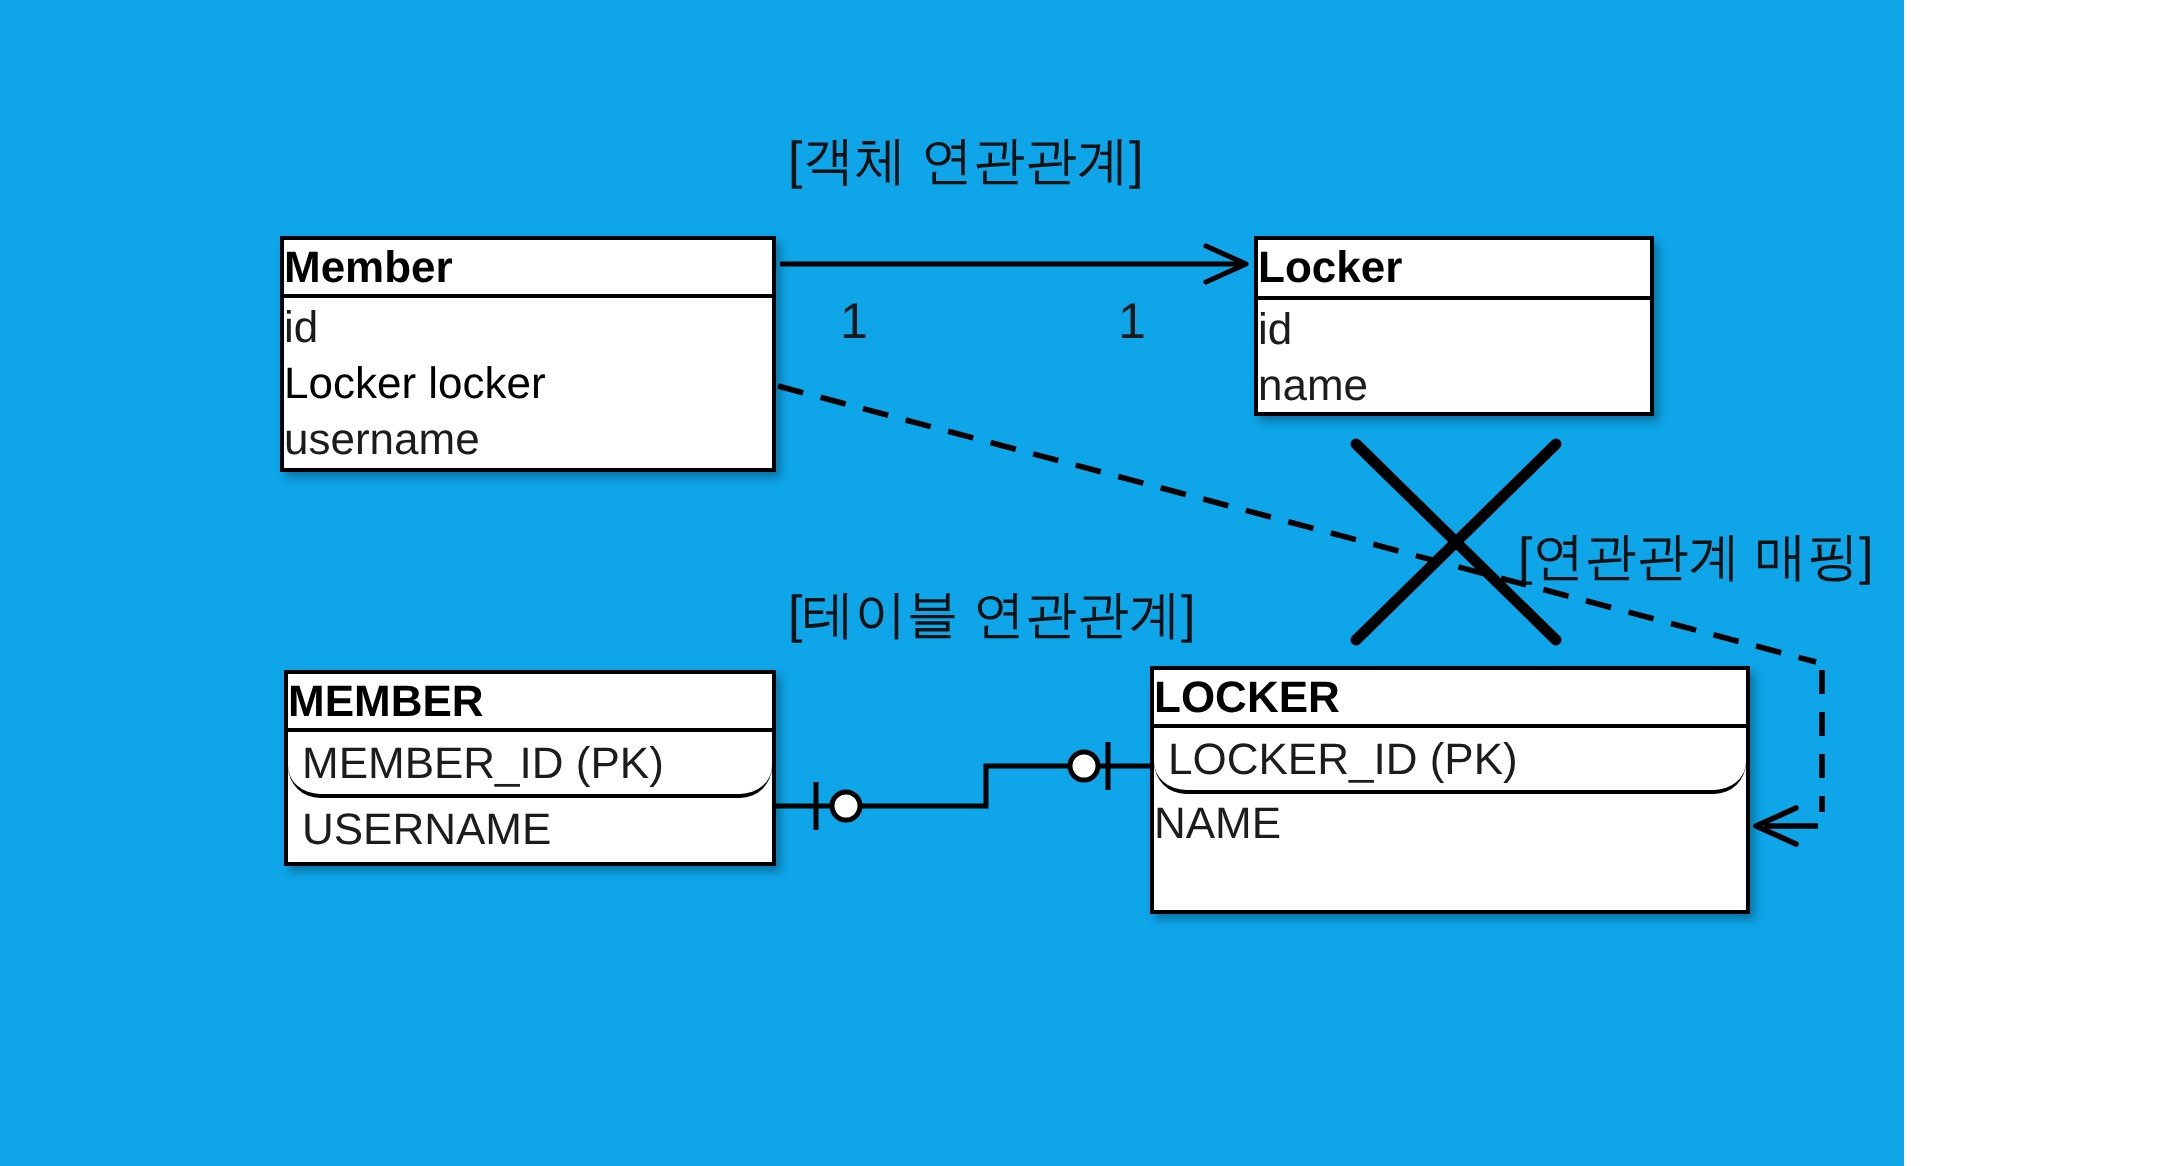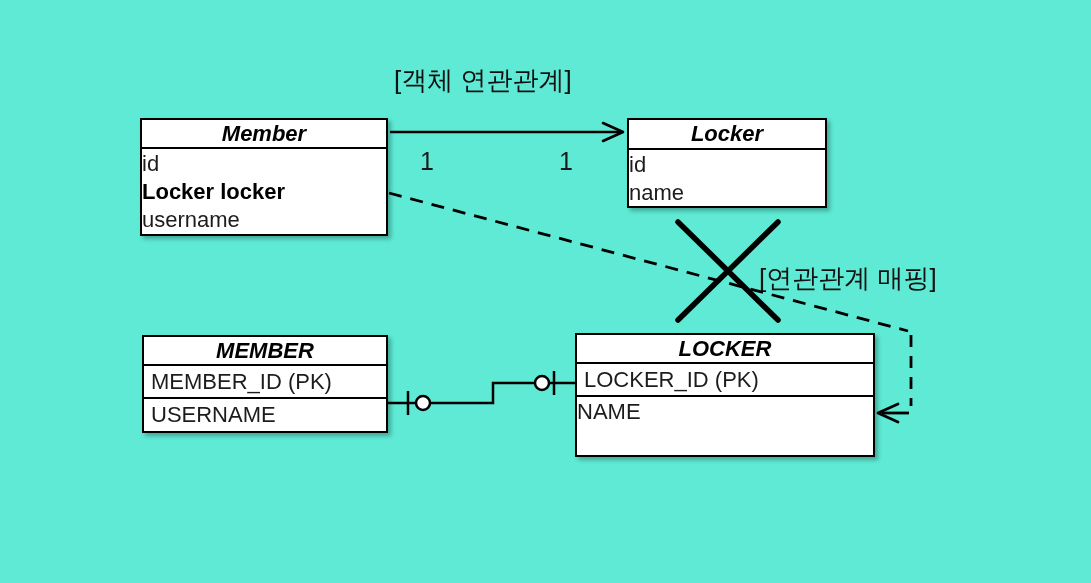--- a/index.html
+++ b/index.html
@@ -2,23 +2,23 @@
 <html><head>
 <meta charset="utf-8">
 <style>
   html, body {
     margin: 0;
     padding: 0;
     background: #ffffff;
   }
   .canvas {
     position: relative;
-    width: 1091px;
+    width: 952px;
     height: 583px;
-    background: #5eead4;
+    background: #0ea5e9;
     font-family: "Liberation Sans", sans-serif;
     color: #000000;
     overflow: hidden;
   }
   .svg-layer {
     position: absolute;
     left: 0;
     top: 0;
     width: 1091px;
     height: 583px;
@@ -37,49 +37,49 @@
   }
   .box {
     position: absolute;
     background: #ffffff;
     border: 2.5px solid #000000;
     box-sizing: border-box;
     box-shadow: 2.5px 3px 4px rgba(0,0,0,0.28);
   }
   .box-title {
     border-bottom: 2.5px solid #000000;
-    text-align: center;
+    text-align: left;
     font-weight: bold;
     font-size: 22px;
     line-height: 27px;
     height: 27px;
     color: #000000;
-    font-style: italic;
   }
   .box-field {
     font-size: 22px;
     line-height: 28px;
     padding-left: 0;
     color: #1c1c1c;
     white-space: nowrap;
   }
   .bold-field {
-    font-weight: bold;
+    font-weight: normal;
     color: #000000;
   }
   .table-row {
     font-size: 22px;
     line-height: 31px;
     height: 31px;
     padding-left: 7px;
     color: #1c1c1c;
     white-space: nowrap;
   }
   .row-divider {
     border-bottom: 2.5px solid #000000;
+    border-radius: 16px;
   }
   
   #member-class { left: 140px; top: 118px; width: 248px; height: 118px; }
   #locker-class { left: 627px; top: 118px; width: 200px; height: 90px;  }
   #locker-class .box-title { line-height: 28px; height: 28px; }
   #member-table { left: 142px; top: 335px; width: 246px; height: 98px;  }
   #locker-table { left: 575px; top: 333px; width: 300px; height: 124px; }
   .compartment { padding-top: 1px; }
   #label-object  { left: 394px; top: 63px;  }
   #label-mapping { left: 759px; top: 261px; }
@@ -89,20 +89,21 @@
 </style>
 </head>
 <body>
 
 <div class="canvas">
 
   <div class="korean-label" id="label-object">[객체 연관관계]</div>
 
   <div class="korean-label" id="label-mapping">[연관관계 매핑]</div>
 
+  <div class="korean-label" id="label-table">[테이블 연관관계]</div>
 
   <div class="box" id="member-class">
     <div class="box-title">Member</div>
     <div class="compartment">
       <div class="box-field">id</div>
       <div class="box-field bold-field">Locker locker</div>
       <div class="box-field">username</div>
     </div>
   </div>
 

